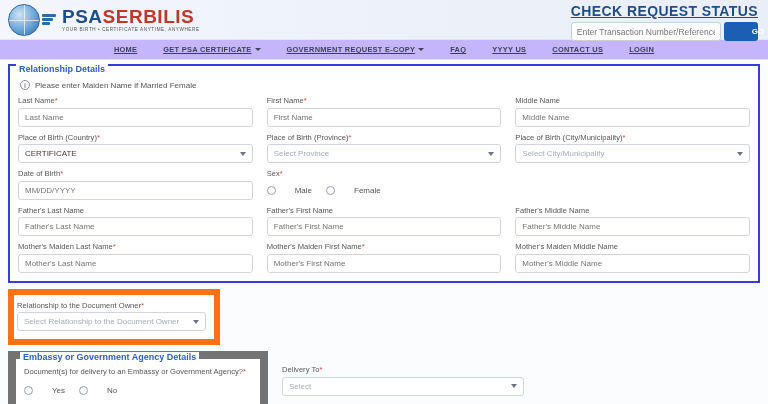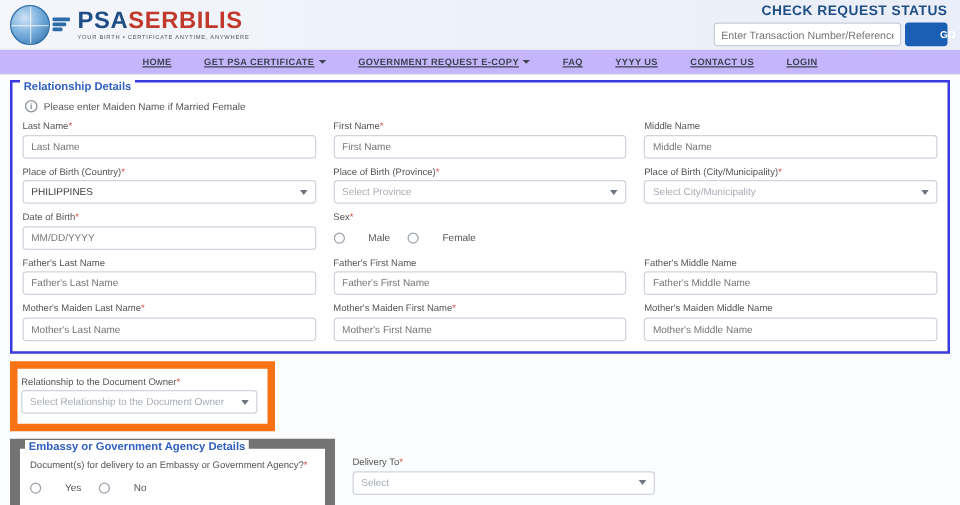--- a/index.html
+++ b/index.html
@@ -58,22 +58,23 @@
   .brand-title .psa { color:#1f4e87; }
   .brand-title .serbilis { color:#c0392b; }
   .brand-sub {
     font-size: 4.6px; color:#555; letter-spacing:.6px; margin-top:2px;
   }
 
   .crs-wrap {
     position:absolute; right:10px; top:3px; text-align:right;
   }
   .crs-label {
-    font-size:11px; font-weight:bold; color:#1f4e87; letter-spacing:.4px;
+    font-size:14px; font-weight:bold; color:#1f4e87; letter-spacing:.4px;
     margin-bottom:3px;
+    text-decoration:underline;
   }
   .crs-row { display:flex; align-items:center; gap:3px; }
   .crs-input {
     width:150px; height:19px; border:1px solid #c9ced8; border-radius:3px;
     font-size:8.5px; padding:0 5px; color:#9aa0aa; background:#fff;
     font-family:"Liberation Sans", sans-serif;
   }
   .crs-go {
     width:32px; height:19px; border:none; border-radius:3px;
     background:#1a5fb4; color:#fff; font-size:8px; font-weight:bold;
@@ -260,21 +261,21 @@
         <input class="input" placeholder="First Name" style="">
       </div>
       <div class="field">
         <label>Middle Name</label>
         <input class="input" placeholder="Middle Name" style="">
       </div>
 
       <div class="field">
         <label><span>Place of Birth (Country)</span><span class="req">*</span></label>
         <div class="select">
-          <span>PHILIPPINES</span>
+          <span>CERTIFICATE</span>
           <span class="sel-caret"></span>
         </div>
       </div>
       <div class="field">
         <label><span>Place of Birth (Province)</span><span class="req">*</span></label>
         <div class="select placeholder">
           <span>Select Province</span>
           <span class="sel-caret"></span>
         </div>
       </div>

